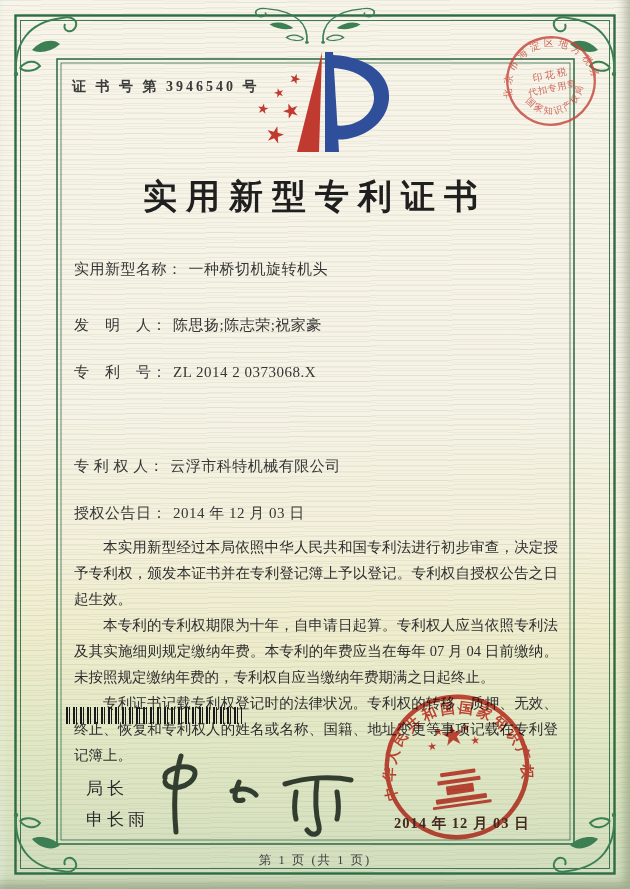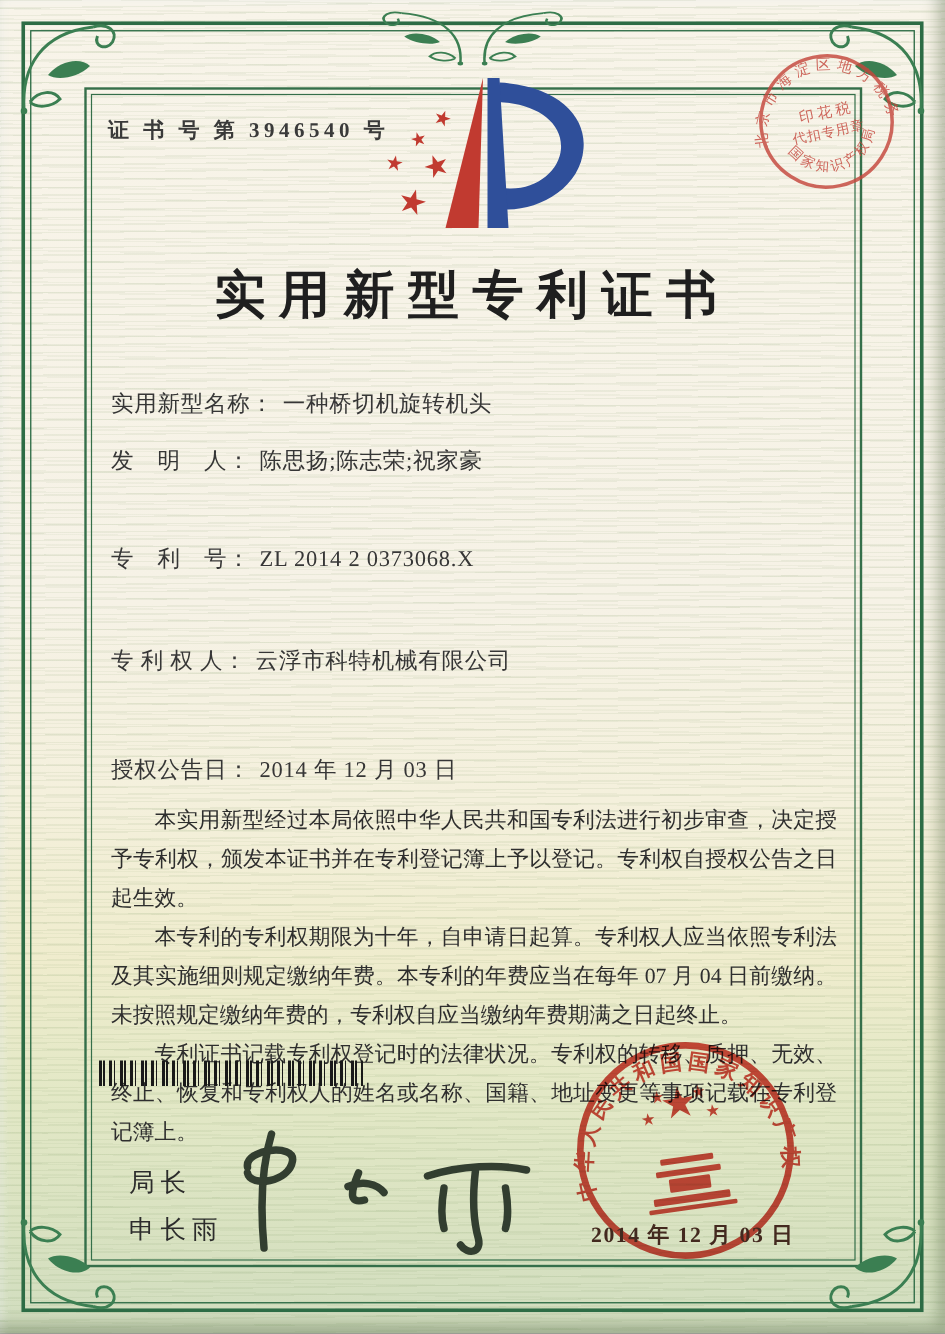--- a/index.html
+++ b/index.html
@@ -15,21 +15,21 @@
       repeating-linear-gradient(179.3deg, rgba(116,148,92,.10) 0 1px, transparent 1px 5px),
       repeating-linear-gradient(180.8deg, rgba(116,148,92,.07) 0 1px, transparent 1px 7px);
   }
   .border-svg{position:absolute;inset:0;pointer-events:none;}
   .cert-no{position:absolute;left:72px;top:78px;font-size:14px;letter-spacing:3px;color:#3a3a3a;font-weight:bold;}
   .logo{position:absolute;left:233px;top:47px;width:170px;height:118px;}
   .tax-seal{position:absolute;left:500px;top:30px;width:102px;height:102px;opacity:.82;}
   .title{position:absolute;left:0;top:174px;width:100%;text-align:center;font-size:34px;font-weight:600;letter-spacing:9px;color:#1f1f1f;}
   .row{position:absolute;left:74px;font-size:15px;color:#363636;letter-spacing:.5px;white-space:pre;}
   .row .val{margin-left:6px;}
-  .r0{top:260px}.r1{top:298px}.r2{top:363px}.r3{top:410px}.r4{top:431px}.r5{top:504px}
+  .r0{top:260px}.r1{top:316px}.r2{top:363px}.r3{top:410px}.r4{top:457px}.r5{top:504px}
   .paras{position:absolute;left:74px;top:534px;width:484px;font-size:14.5px;line-height:26px;color:#2e2e2e;text-align:justify;}
   .paras p{margin:0;text-indent:2em;}
   .barcode{
     position:absolute;left:66px;top:707px;width:176px;height:17px;
     background:repeating-linear-gradient(90deg,#191919 0 2px,transparent 2px 3px,#191919 3px 4px,transparent 4px 7px,#191919 7px 9px,transparent 9px 10px,#191919 10px 11px,transparent 11px 14px);
   }
   .director{position:absolute;left:86px;top:773px;font-size:17px;line-height:31px;color:#2c2c2c;letter-spacing:4px;}
   .signature{position:absolute;left:135px;top:742px;width:240px;height:102px;}
   .grant-seal{position:absolute;left:378px;top:688px;width:158px;height:158px;mix-blend-mode:multiply;opacity:.88;}
   .seal-date{position:absolute;left:394px;top:814px;font-size:14.5px;font-weight:600;letter-spacing:1px;color:#43291f;z-index:4;}
@@ -139,14 +139,15 @@
       <rect x="62" y="84" width="36" height="4" rx="1"></rect>
       <rect x="58" y="92" width="44" height="4" rx="1"></rect>
       <rect x="66" y="98" width="28" height="9" rx="1"></rect>
       <rect x="54" y="110" width="52" height="5" rx="1"></rect>
       <rect x="50" y="117" width="60" height="3" rx="1"></rect>
     </g>
   </svg>
 
   <div class="seal-date">2014 年 12 月 03 日</div>
 
+  <div class="footer">第 1 页 (共 1 页)</div>
 
 </div>
 
 </body></html>

